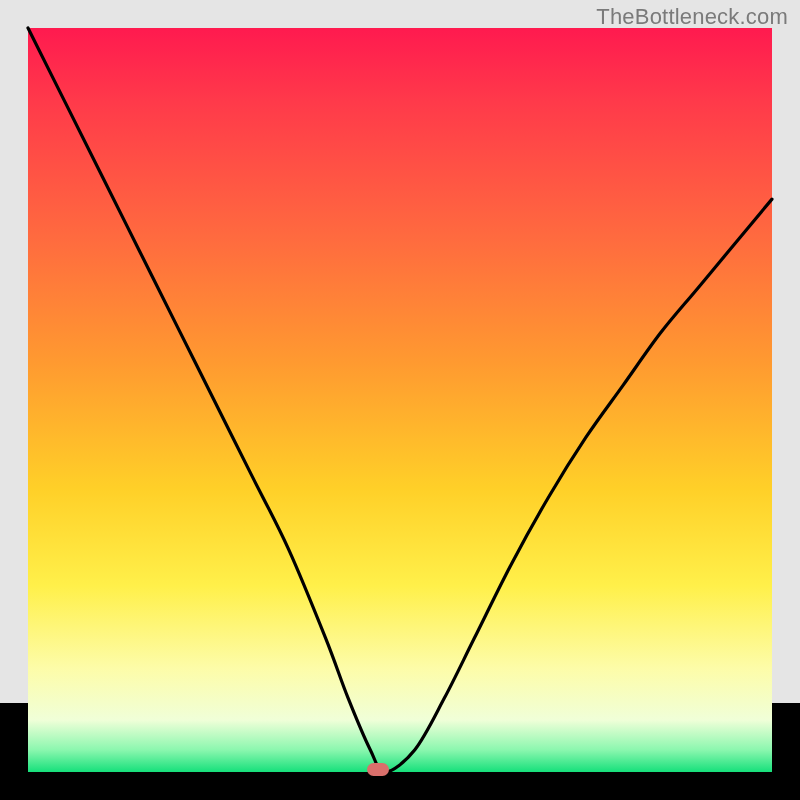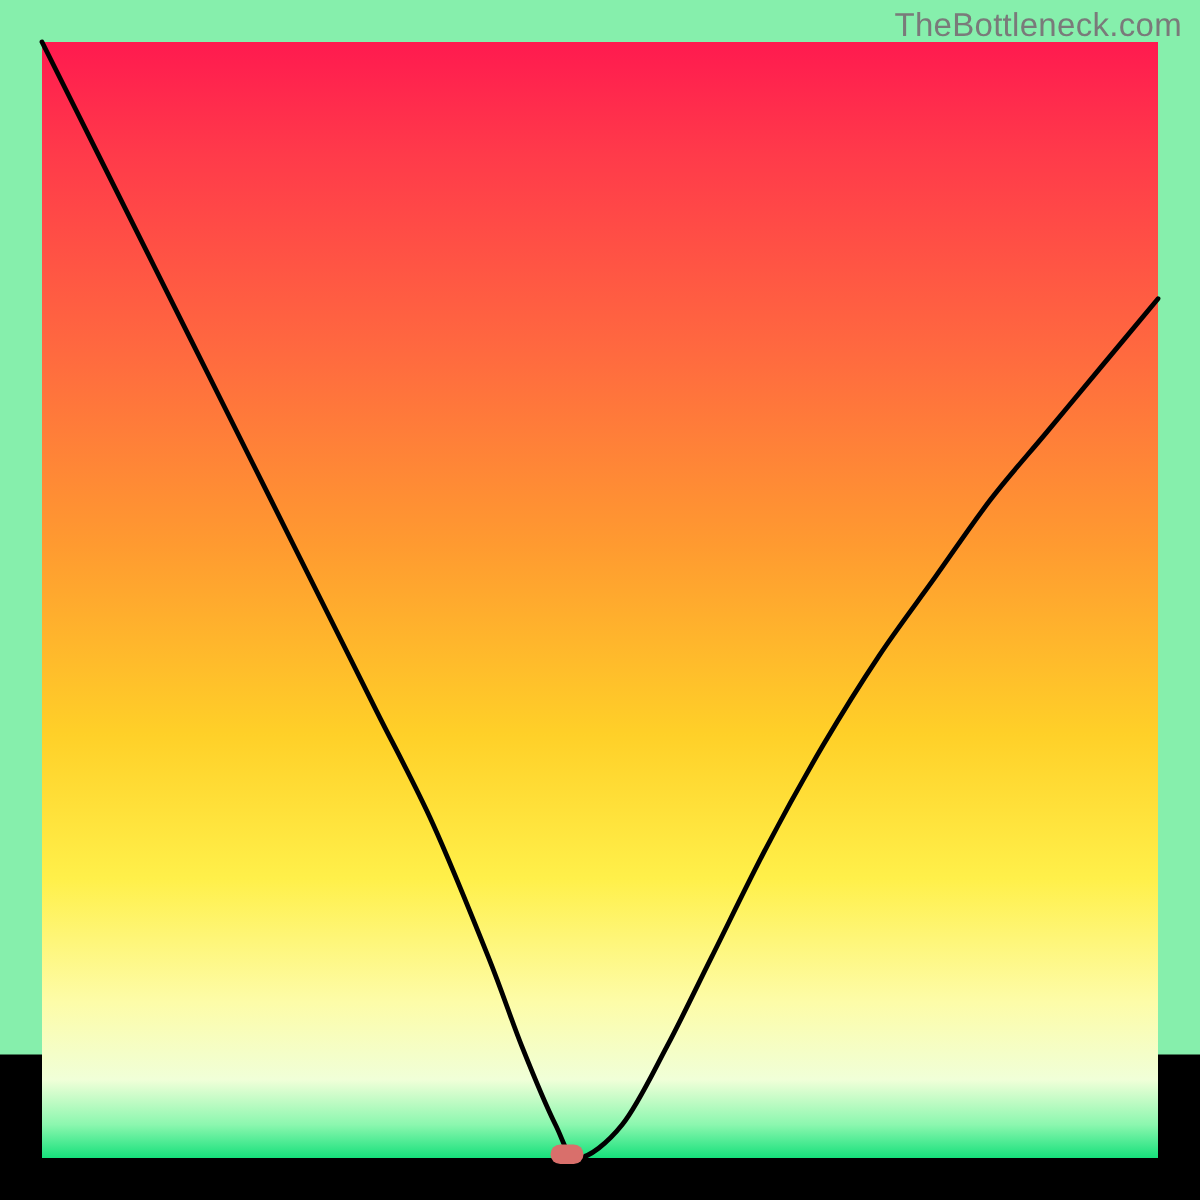--- a/index.html
+++ b/index.html
@@ -10,21 +10,21 @@
     background: #000;
     overflow: hidden;
     font-family: Arial, Helvetica, sans-serif;
   }
   .frame {
     position: absolute;
     left: 0;
     top: 0;
     width: 800px;
     height: 703px;
-    background: #86efac;
+    background: #e5e5e5;
   }
   .plot {
     position: absolute;
     left: 28px;
     top: 28px;
     width: 744px;
     height: 744px;
     
     background: linear-gradient(
       to bottom,

